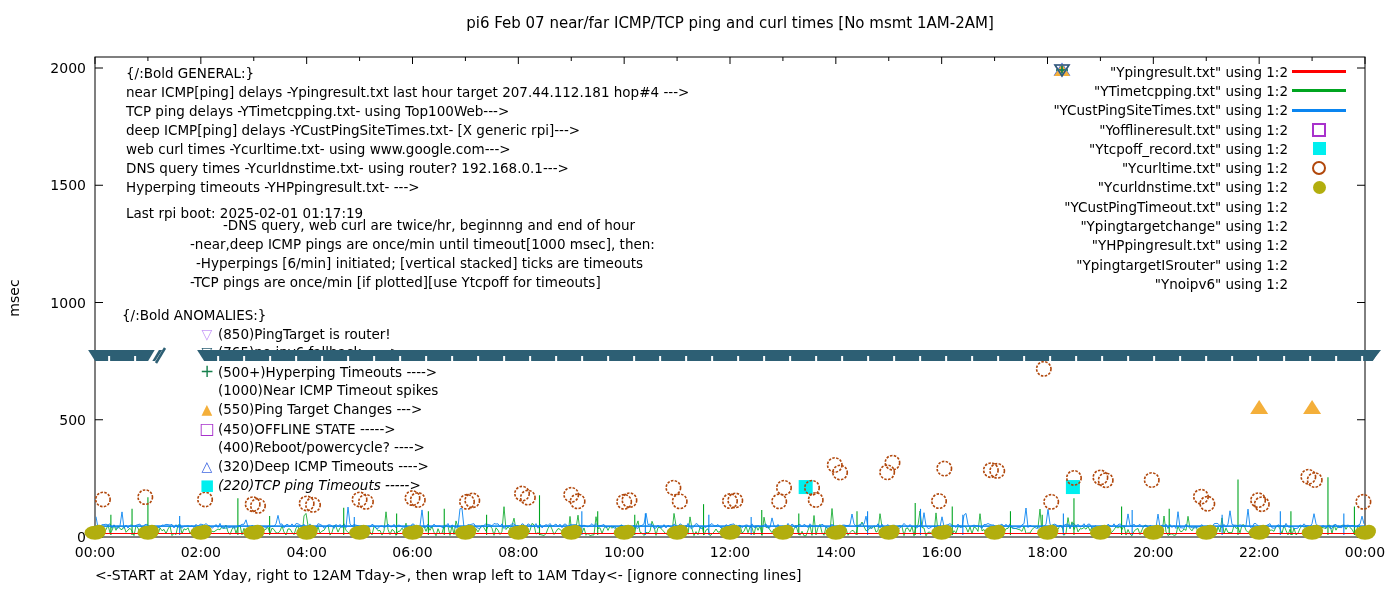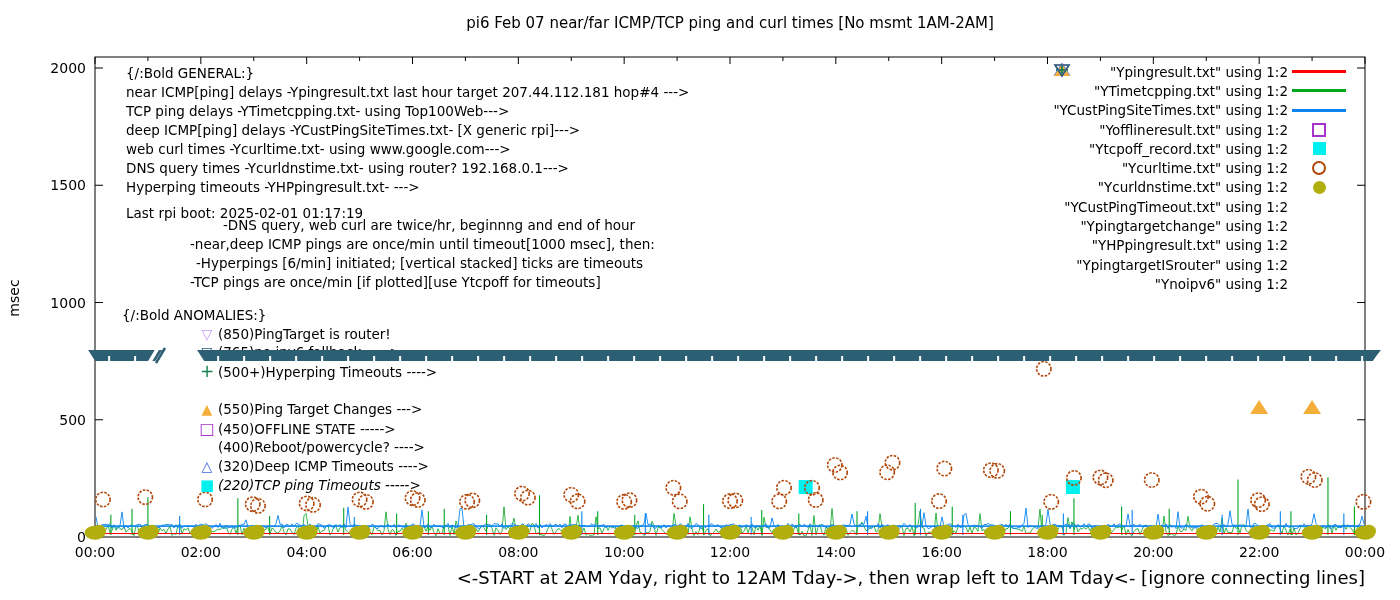--- a/index.html
+++ b/index.html
@@ -5,21 +5,21 @@
   html,body{margin:0;padding:0;background:#ffffff;}
   #fig{position:relative;width:1400px;height:600px;background:#fff;
        font-family:"DejaVu Sans",sans-serif;color:#000;overflow:hidden;}
   svg{position:absolute;left:0;top:0;}
   #plot-svg{z-index:1;}
   .overlay{position:absolute;z-index:2;}
   #band-svg{z-index:3;}
   #title{left:0;top:14px;width:1460px;text-align:center;font-size:15px;}
   #ylabel{left:-36px;top:290px;width:100px;text-align:center;font-size:14px;
           transform:rotate(-90deg);}
-  #xlabel{left:95px;top:567px;width:1270px;text-align:right;font-size:18px;}
+  #xlabel{left:95px;top:567px;width:1270px;text-align:left;font-size:14px;}
   .ann{position:absolute;z-index:2;font-size:13.5px;white-space:pre;line-height:19px;height:19px;}
   .ann .mk{display:inline-block;width:20px;text-align:center;margin-right:1px;}
   #legend{position:absolute;z-index:2;top:62px;right:50px;}
   .lrow{display:flex;align-items:center;justify-content:flex-end;height:19.3px;font-size:13.5px;}
   .swbox{width:62px;display:flex;align-items:center;justify-content:center;flex:0 0 62px;}
   .sw-line{width:54px;height:3px;}
   .sw-sq-open{width:10px;height:10px;border-style:solid;border-width:2px;}
   .sw-sq-fill{width:13px;height:13px;}
   .sw-ci-open{width:10px;height:10px;border-style:solid;border-width:2px;border-radius:50%;}
   .sw-ci-fill{width:13px;height:13px;border-radius:50%;}
@@ -290,21 +290,21 @@
       <div class="ann" style="left: 126px; top: 178px;"><span>Hyperping timeouts -YHPpingresult.txt- ---&gt;</span></div>
       <div class="ann" style="left: 126px; top: 197px; margin-top: 7px;"><span>Last rpi boot: 2025-02-01 01:17:19</span></div>
       <div class="ann" style="left: 190px; top: 216px; margin-left: 33px;"><span>-DNS query, web curl are twice/hr, beginnng and end of hour</span></div>
       <div class="ann" style="left: 190px; top: 235px;"><span>-near,deep ICMP pings are once/min until timeout[1000 msec], then:</span></div>
       <div class="ann" style="left: 196px; top: 254px;"><span>-Hyperpings [6/min] initiated; [vertical stacked] ticks are timeouts</span></div>
       <div class="ann" style="left: 190px; top: 273px;"><span>-TCP pings are once/min [if plotted][use Ytcpoff for timeouts]</span></div>
       <div class="ann" style="left: 122px; top: 306px;"><span>{/:Bold ANOMALIES:}</span></div>
       <div class="ann" style="left: 197px; top: 325px;"><span class="mk" style="color: rgb(198, 152, 248); font-size: 14px;">▽</span><span>(850)PingTarget is router!</span></div>
       <div class="ann" style="left: 197px; top: 343px;"><span class="mk" style="color: rgb(45, 95, 116); font-size: 14px;">▽</span><span>(765)no ipv6 fallback -----&gt;</span></div>
       <div class="ann" style="left: 197px; top: 362px;"><span class="mk" style="color: rgb(23, 128, 77); font-size: 17px;">+</span><span>(500+)Hyperping Timeouts ----&gt;</span></div>
-      <div class="ann" style="left: 197px; top: 381px;"><span class="mk" style="color: rgb(0, 0, 0); font-size: 14px;"> </span></div>
+      <div class="ann" style="left: 197px; top: 381px;"><span class="mk" style="color: rgb(0, 0, 0); font-size: 14px;"> </span><span>(1000)Near ICMP Timeout spikes</span></div>
       <div class="ann" style="left: 197px; top: 400px;"><span class="mk" style="color: rgb(244, 175, 58); font-size: 14px;">▲</span><span>(550)Ping Target Changes ---&gt;</span></div>
       <div class="ann" style="left: 197px; top: 419px;"><span class="mk" style="color: rgb(168, 50, 204); font-size: 16px;">□</span><span>(450)OFFLINE STATE -----&gt;</span></div>
       <div class="ann" style="left: 197px; top: 438px;"><span class="mk" style="color: rgb(0, 0, 0); font-size: 14px;"> </span><span>(400)Reboot/powercycle? ----&gt;</span></div>
       <div class="ann" style="left: 197px; top: 457px;"><span class="mk" style="color: rgb(65, 105, 225); font-size: 14px;">△</span><span>(320)Deep ICMP Timeouts ----&gt;</span></div>
       <div class="ann" style="left: 197px; top: 476px; font-style: italic;"><span class="mk" style="color: rgb(0, 239, 239); font-size: 15px;">■</span><span>(220)TCP ping Timeouts -----&gt;</span></div>
     </div>
   <div id="legend">
       <div class="lrow">
         <span>"Ypingresult.txt" using 1:2</span>
         <span class="swbox">

